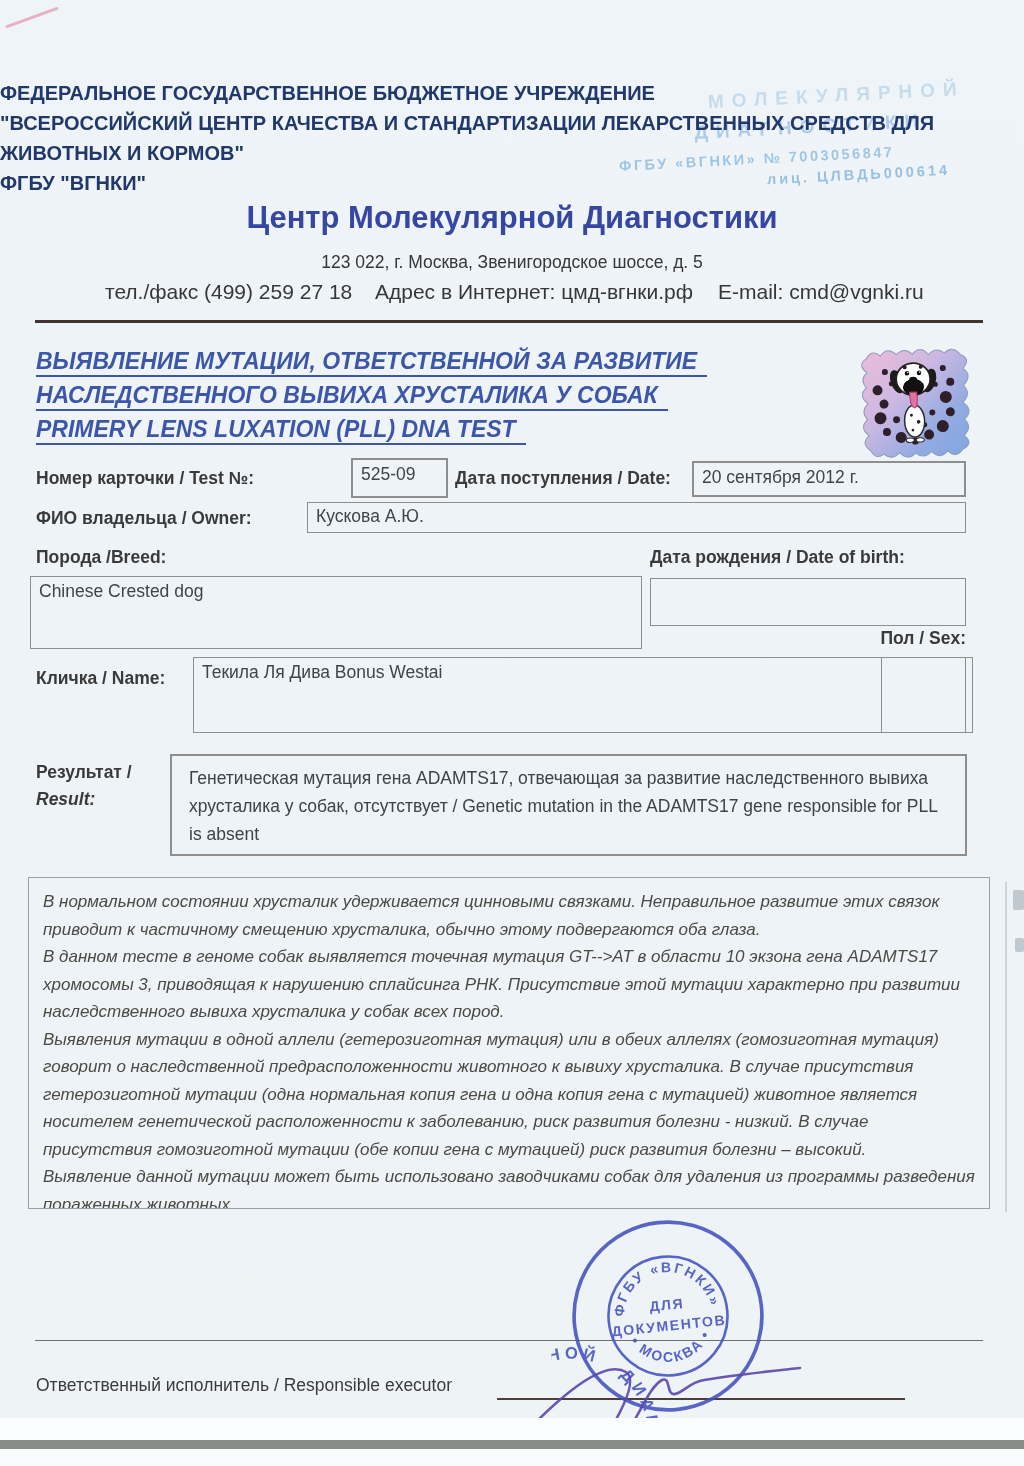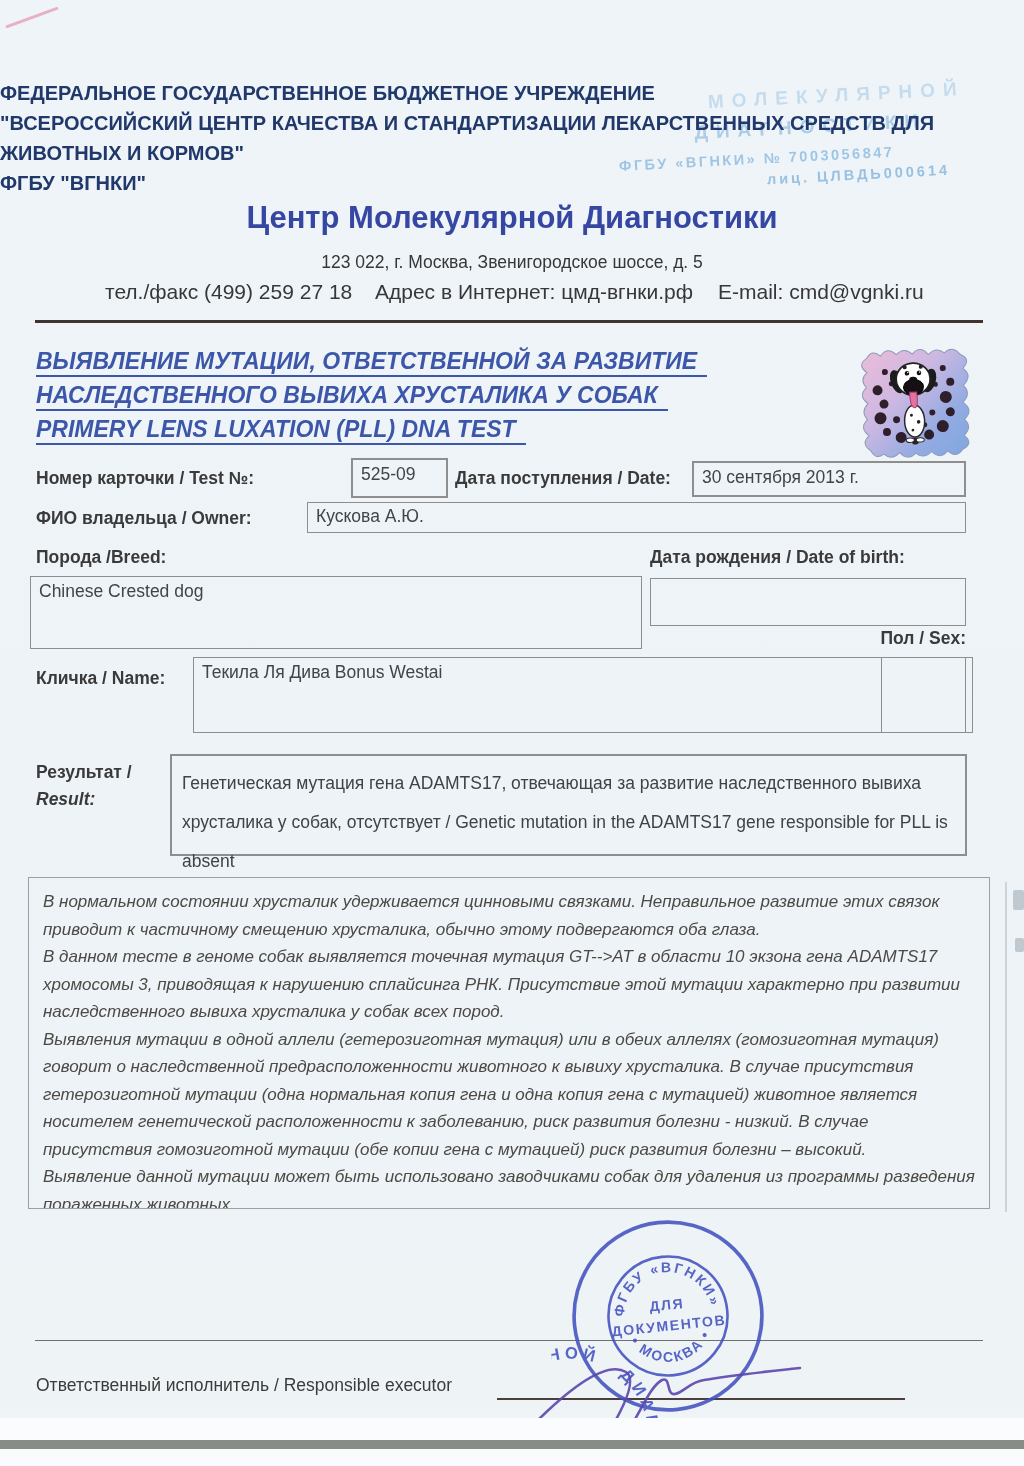--- a/index.html
+++ b/index.html
@@ -38,21 +38,21 @@
   .tt-line{margin-bottom:7px;}
   .tt-line span{
     font-size:23px;font-weight:bold;font-style:italic;color:#3c57aa;
     border-bottom:2px solid #3c57aa;padding-bottom:1px;padding-right:10px;white-space:nowrap;}
   
   .lbl{position:absolute;font-size:17.5px;font-weight:bold;color:#3a3a3a;white-space:nowrap;}
   .box{position:absolute;border:2px solid #8e8e8e;box-sizing:border-box;
     font-size:17.5px;color:#41454a;background:transparent;}
   .box .val{display:block;padding:4px 8px;}
   #box-result{border-width:2px;}
-  #result-text{padding:8px 10px;font-size:17.5px;line-height:39px;color:#3f4347;}
+  #result-text{padding:8px 17px;font-size:17.5px;line-height:28px;color:#3f4347;}
   
   #info-box{top:877px;left:28px;width:962px;height:332px;border:1.5px solid #9aa0a6;
     box-sizing:border-box;padding:10px 14px;overflow:hidden;}
   #info-box p{margin:0;font-style:italic;font-size:17px;line-height:27.5px;color:#4c4a45;}
   
   #edge-line{left:1005px;top:882px;width:2px;height:330px;background:#bcc6cd;opacity:.7;}
   .smudge{background:#93a0aa;opacity:.5;border-radius:2px;}
   
   #thin-line{top:1340px;left:35px;width:948px;height:1px;background:#6f6f6f;}
   #executor-label{top:1375px;left:36px;font-size:17.5px;color:#3b3b3b;}
@@ -164,21 +164,21 @@
   <span class="lbl" style="left:650px;top:547px;">Дата рождения / Date of birth:</span>
   <span class="lbl" style="left:850px;top:628px;width:116px;text-align:right;">Пол / Sex:</span>
   <span class="lbl" style="left:36px;top:668px;">Кличка / Name:</span>
   <span class="lbl" style="left:36px;top:762px;">Результат /</span>
   <span class="lbl" style="left:36px;top:789px;font-style:italic;">Result:</span>
 
   <div class="box" style="left:307px;top:458px;width:97px;height:40px;margin-left:44px;">
     <span class="val">525-09</span>
   </div>
   <div class="box" style="left:692px;top:461px;width:274px;height:36px;">
-    <span class="val">30 сентября 2013 г.</span>
+    <span class="val">20 сентября 2012 г.</span>
   </div>
   <div class="box" style="left:307px;top:502px;width:659px;height:31px;border-width:1.5px;">
     <span class="val" style="padding-top:3px;">Кускова А.Ю.</span>
   </div>
   <div class="box" style="left:30px;top:576px;width:612px;height:73px;border-width:1.5px;">
     <span class="val">Chinese Crested dog</span>
   </div>
   <div class="box" style="left:650px;top:578px;width:316px;height:48px;border-width:1.5px;">
     <span class="val"></span>
   </div>

